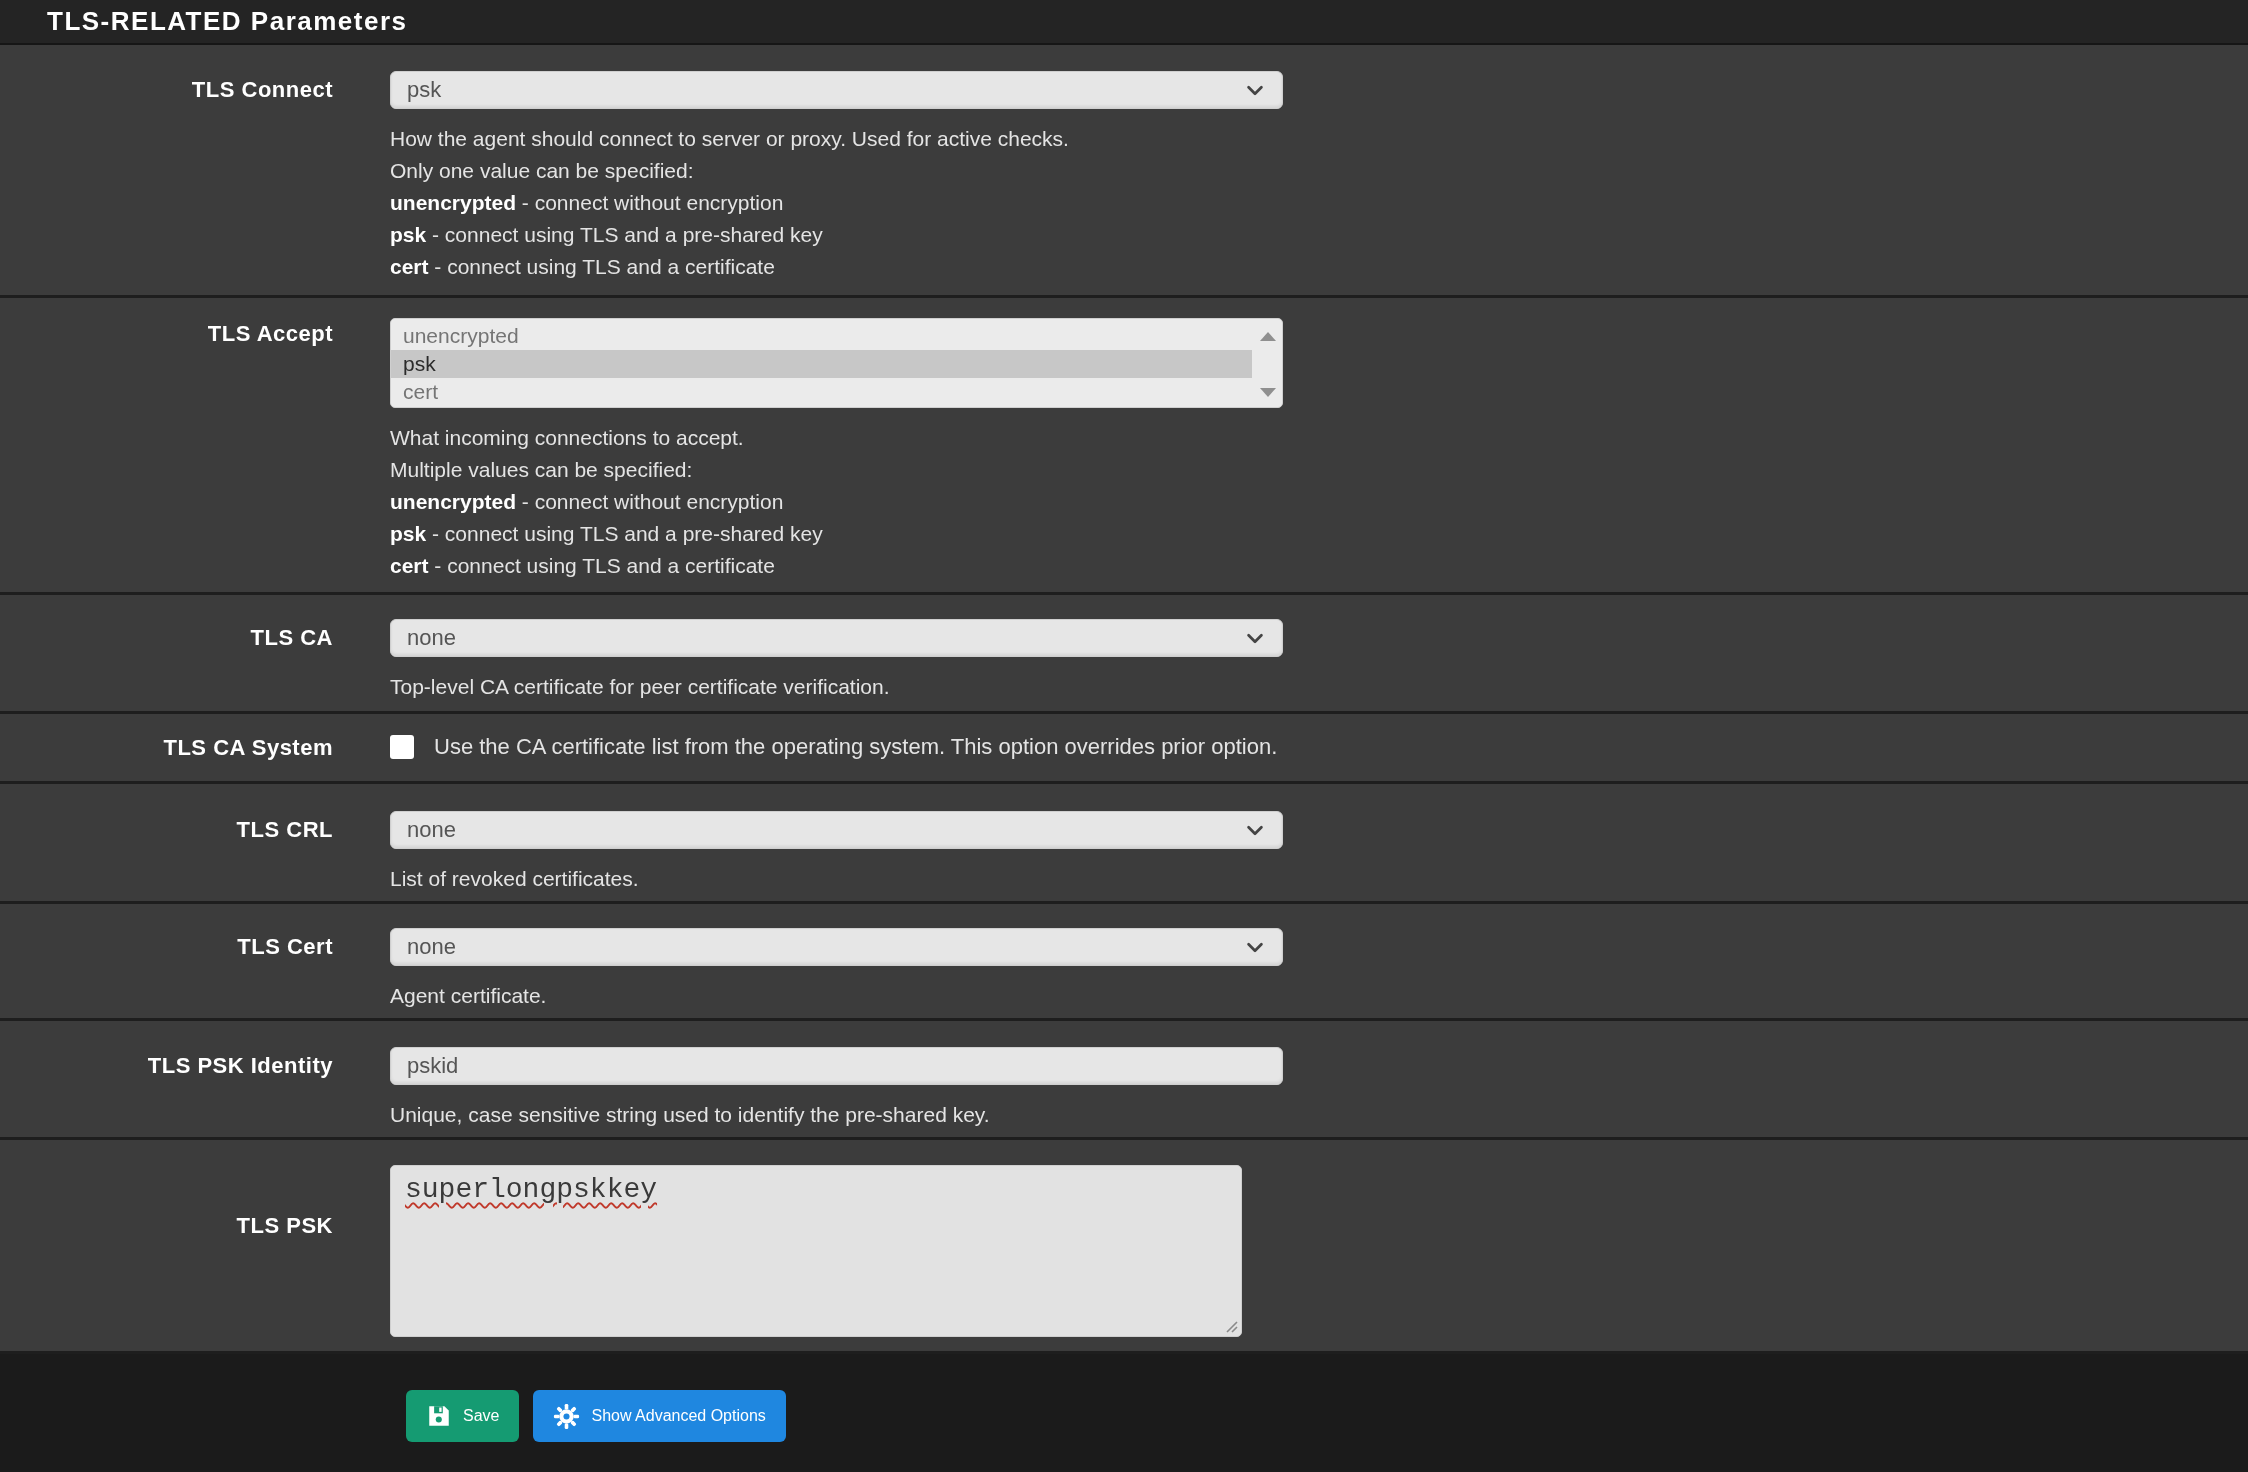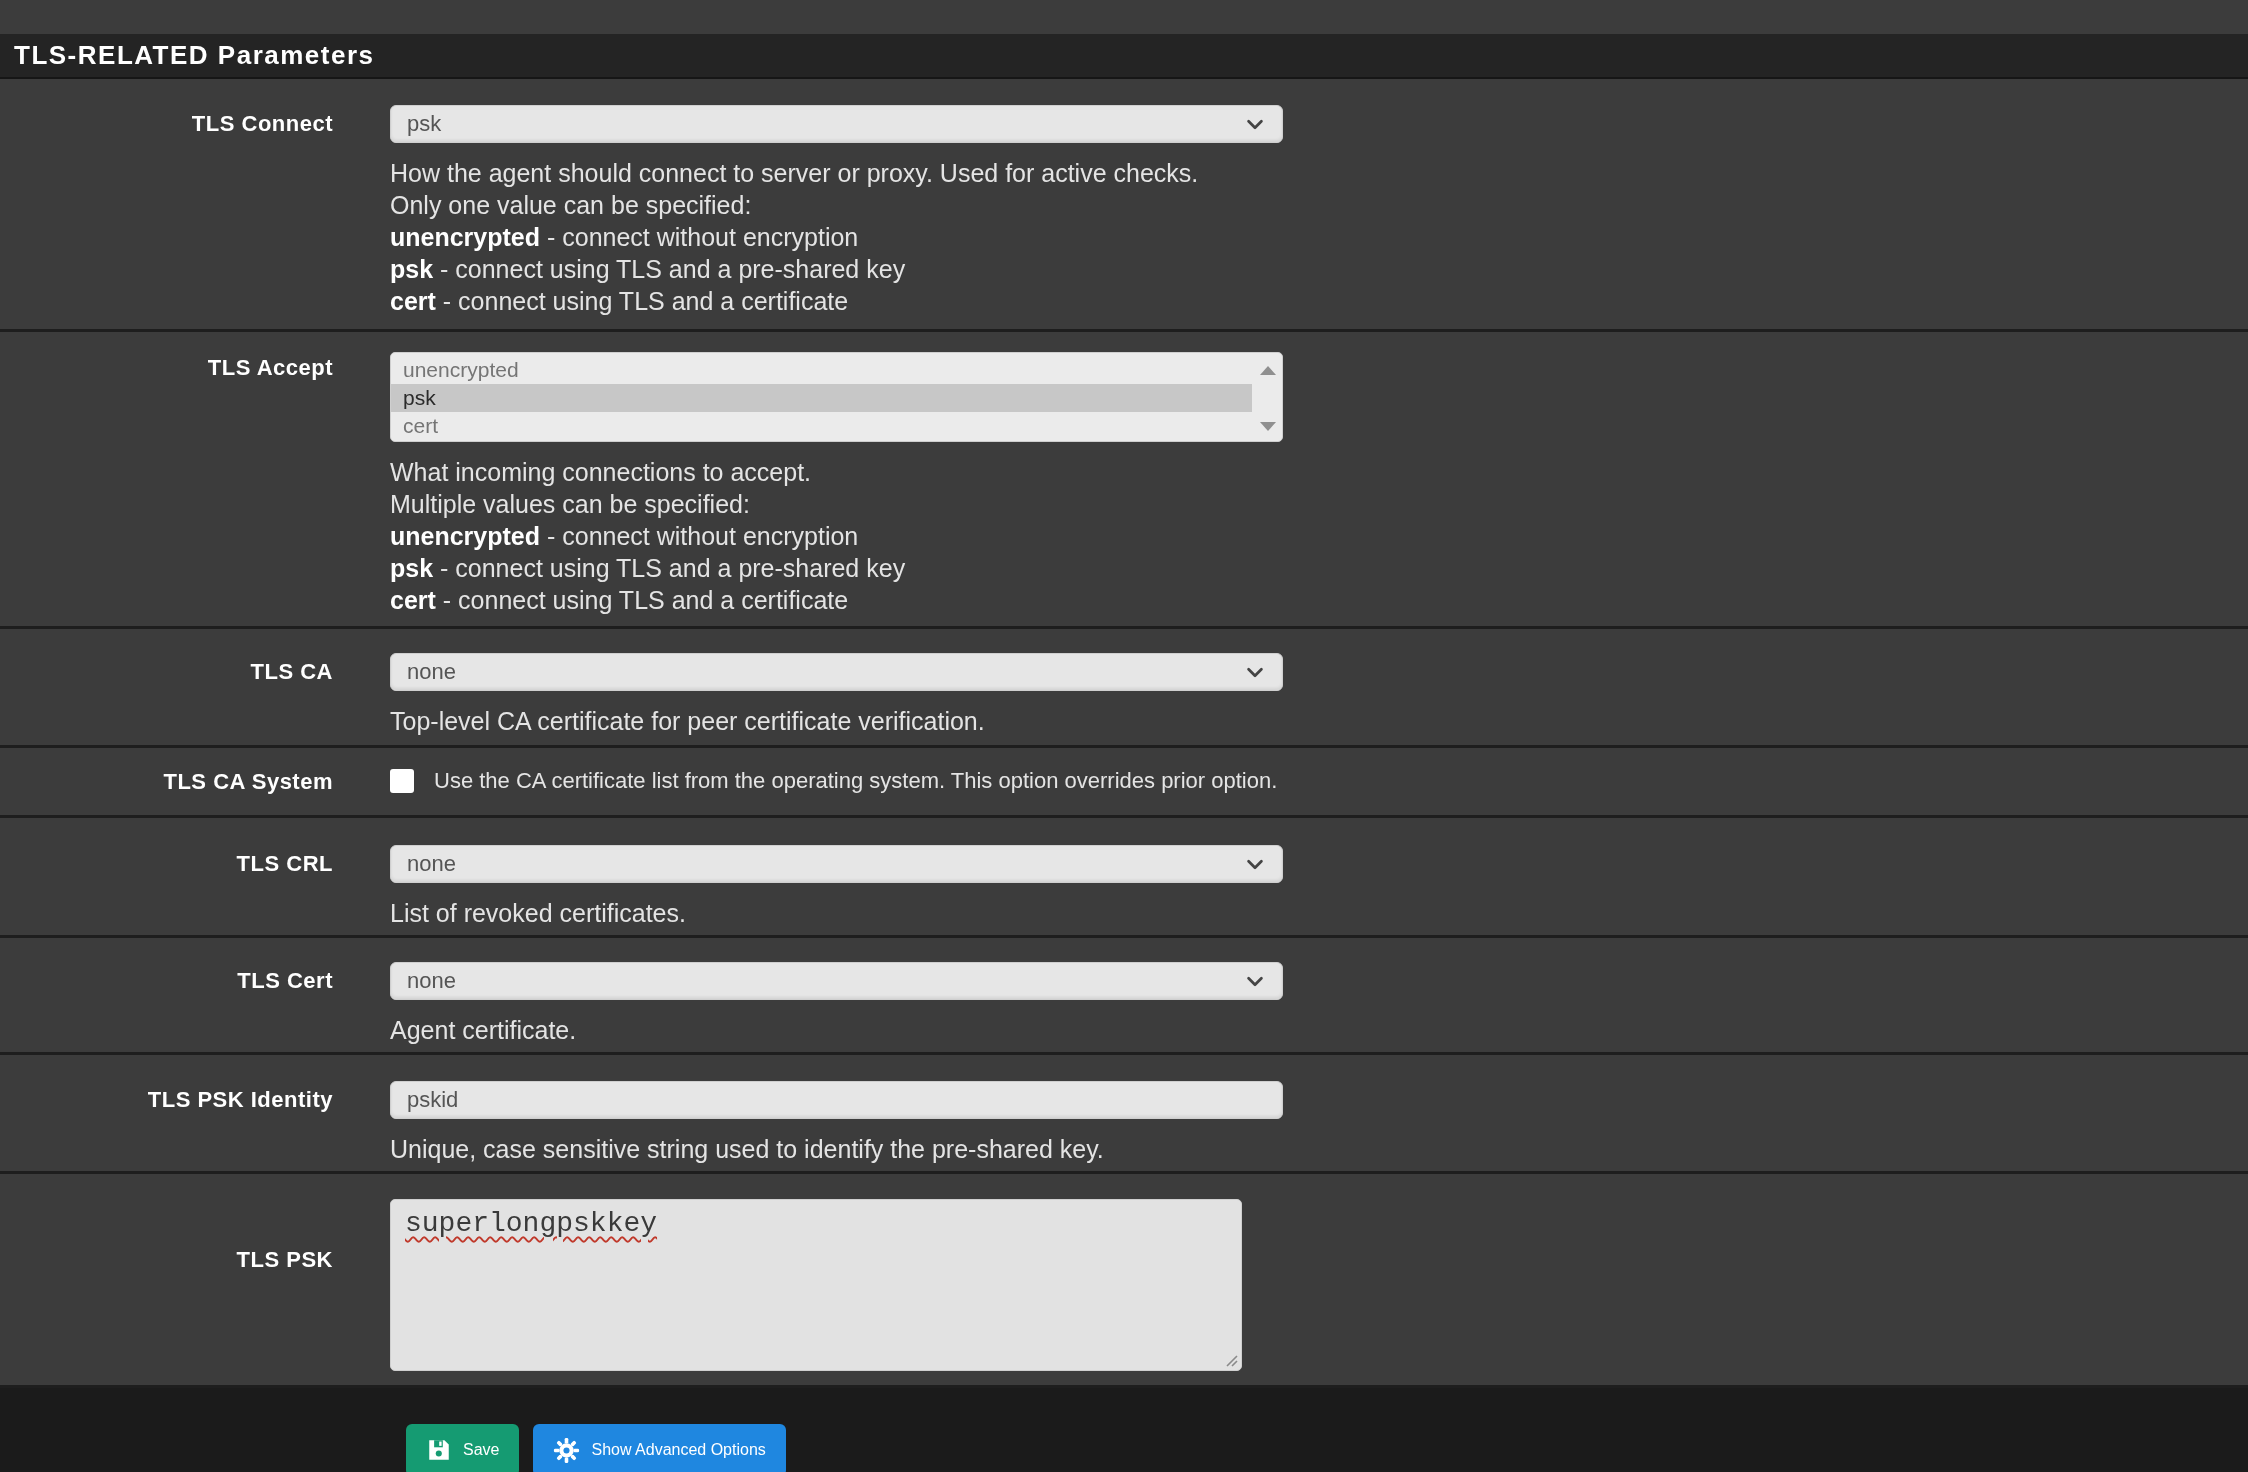--- a/index.html
+++ b/index.html
@@ -2,22 +2,22 @@
 <html><head>
 <meta charset="utf-8">
 <style>
   * { margin:0; padding:0; box-sizing:border-box; }
   html,body { width:2248px; height:1472px; overflow:hidden; background:#3c3c3c;
               font-family:"Liberation Sans", sans-serif; }
   .page { width:2248px; height:1472px; display:flex; flex-direction:column; background:#3c3c3c; }
 
   
   .panel-header { height:45px; background:#242424; color:#ffffff; display:flex; align-items:center;
-                  padding-left:14px; font-size:26px; font-weight:bold; letter-spacing:1.5px;
-                  border-bottom:2px solid #161616; flex:0 0 auto;margin-top:34px; }
+                  padding-left:47px; font-size:26px; font-weight:bold; letter-spacing:1.5px;
+                  border-bottom:2px solid #161616; flex:0 0 auto; }
 
   
   .row { display:flex; border-bottom:3px solid #1e1e1e; background:#3c3c3c; flex:0 0 auto; }
   .row-label { flex:0 0 333px; text-align:right; color:#ffffff; font-weight:bold; font-size:22px;
                letter-spacing:.5px; }
   .row-content { flex:1 1 auto; padding-left:57px; }
 
   .r-connect { padding:26px 0 12px; } .r-connect .row-label { padding-top:6px; }
   .r-accept  { padding:20px 0 10px; } .r-accept  .row-label { padding-top:3px; }
   .r-ca      { padding:24px 0 8px; }  .r-ca      .row-label { padding-top:6px; }
@@ -30,21 +30,21 @@
   
   .select, .text-input { width:893px; height:38px; background:#e6e6e6; border-radius:6px;
       display:flex; align-items:center; padding:0 16px; color:#555; font-size:22px;
       border:1px solid #cfcfcf; box-shadow:inset 0 -2px 3px rgba(0,0,0,.08); }
   .select { justify-content:space-between; cursor:default; }
   .text-input { font-family:"Liberation Sans", sans-serif; outline:none; }
   input.text-input { display:block; }
 
   .chev { width:22px; height:22px; flex:0 0 auto; }
 
-  .help { margin-top:14px; color:#e4e4e4; font-size:25px; line-height:32px; }
+  .help { margin-top:14px; color:#e4e4e4; font-size:21px; line-height:32px; }
   .help b { color:#ffffff; }
 
   
   .listbox { width:893px; height:90px; background:#ebebeb; border-radius:5px; border:1px solid #cfcfcf;
              display:flex; overflow:hidden; padding-top:3px; }
   .lb-options { flex:1 1 auto; }
   .lb-option { height:28px; line-height:28px; padding-left:12px; font-size:21px; color:#757575; }
   .lb-option.selected { background:#c7c7c7; color:#2b2b2b; }
   .lb-scrollbar { flex:0 0 30px; position:relative; }
   .tri-up, .tri-down { position:absolute; left:8px; width:0; height:0;

